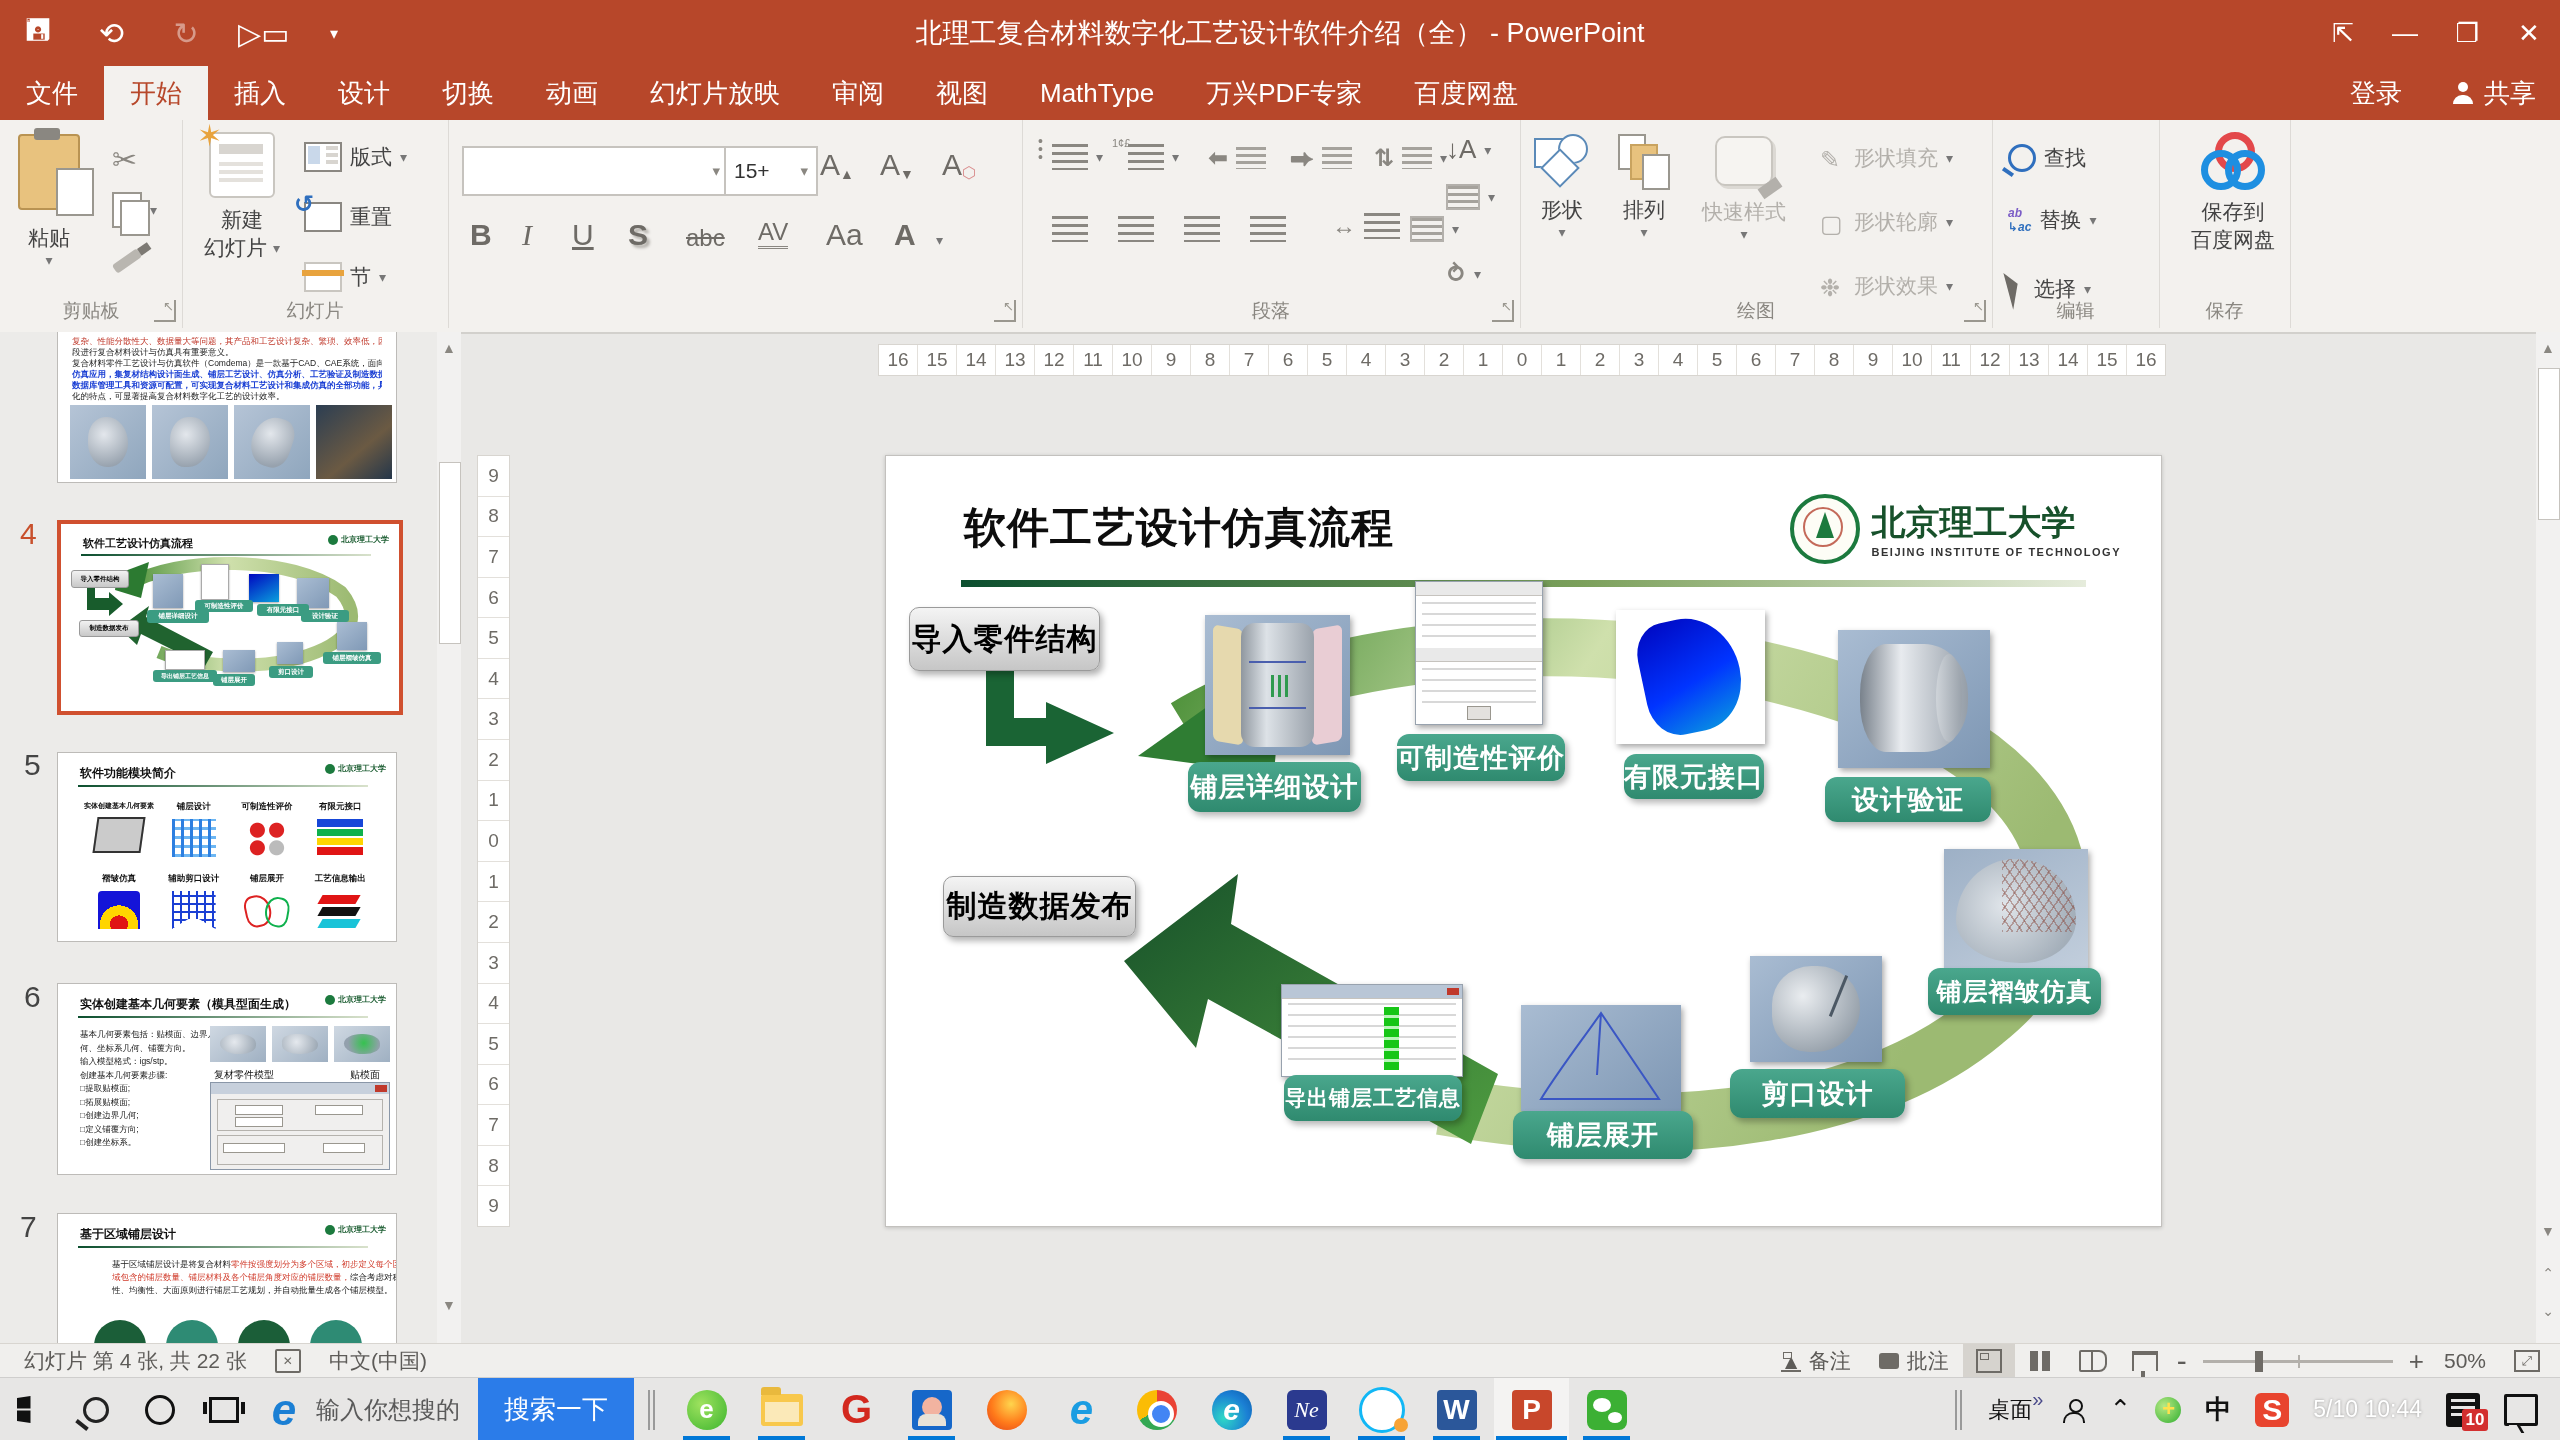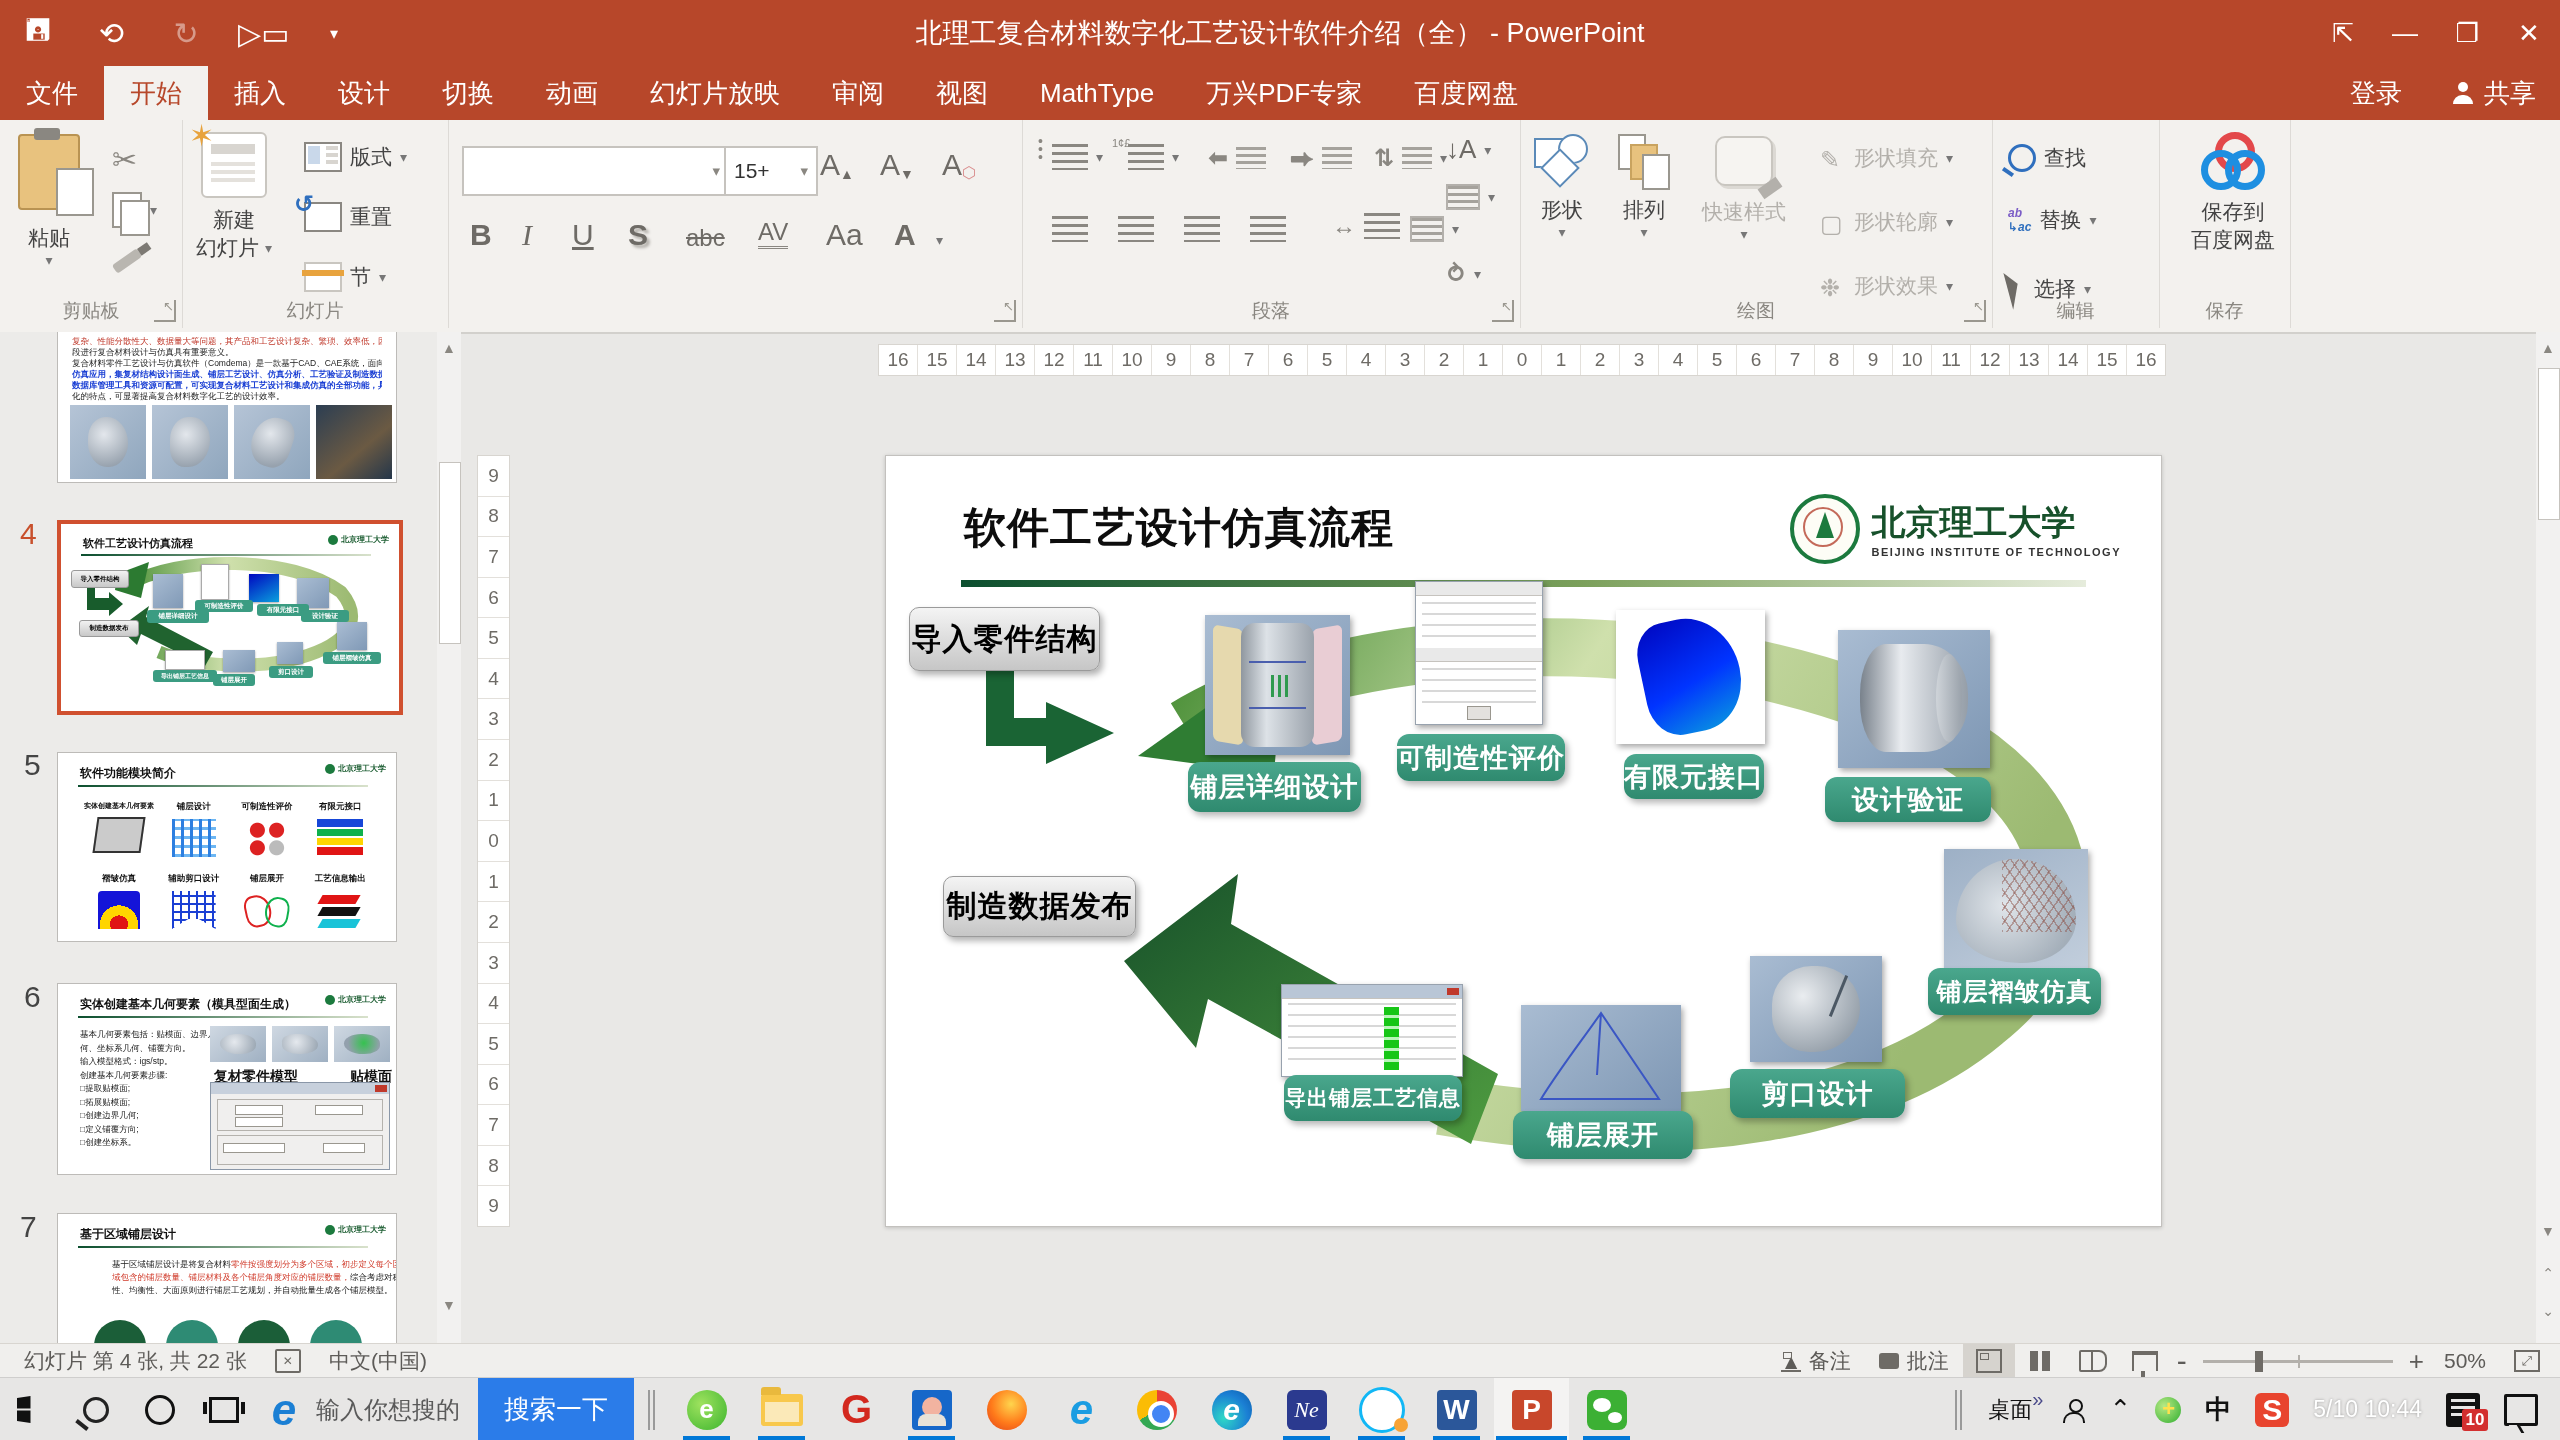--- a/index.html
+++ b/index.html
@@ -125,21 +125,21 @@
   .i-heat{background:radial-gradient(circle at 50% 88%,#e01414 0 9px,#ffd500 9px 19px,#1414d8 19px);border-radius:4px 4px 0 0;width:42px;height:38px;}
   .i-mesh{background:#fff;background-image:repeating-linear-gradient(90deg,#1a3fd4 0 2px,transparent 2px 8px),repeating-linear-gradient(0deg,#1a3fd4 0 2px,transparent 2px 8px);clip-path:polygon(0 0,100% 0,100% 100%,62% 74%,38% 74%,0 100%);width:44px;height:38px;}
   .i-out{position:relative;}
   .i-out:before{content:"";position:absolute;left:2px;top:4px;width:22px;height:28px;border:2px solid #d22;border-radius:40% 60% 55% 45%;transform:rotate(-12deg);}
   .i-out:after{content:"";position:absolute;right:2px;top:6px;width:20px;height:26px;border:2px solid #0fb14d;border-radius:55% 45% 40% 60%;transform:rotate(10deg);}
   .i-ply{position:relative;}
   .i-ply i{position:absolute;left:4px;width:38px;height:9px;transform:skewX(-30deg);}
   .t6line{font-size:8.5px;line-height:13.5px;color:#222;white-space:nowrap;}
   .t6img{position:absolute;width:56px;height:36px;background:linear-gradient(140deg,#cfd8e2,#9fb0c2);}
   .t6img .blob{position:absolute;left:10px;top:8px;width:36px;height:20px;background:radial-gradient(circle at 40% 40%,#e5e9ee,#93a0ad);border-radius:50% 50% 45% 55%;}
-  .t6cap{position:absolute;font-size:14px;font-weight:bold;color:#111;}
+  .t6cap{position:absolute;font-size:10px;font-weight:normal;color:#111;}
   .t6dlg{position:absolute;background:#f0efee;border:1px solid #8a97a8;}
   .t6dlg .tb{height:11px;background:#c7d0dc;position:relative;}
   .t6dlg .tb:after{content:"";position:absolute;right:2px;top:2px;width:12px;height:7px;background:#c0392b;}
   .t6dlg .grp{position:absolute;border:1px solid #b5b2ad;}
   .t6dlg .btn{position:absolute;background:#fff;border:1px solid #9a978f;}
   .t7txt{position:absolute;font-size:8.5px;line-height:13px;color:#222;margin-left:32px;}
   .t7txt .rd{color:#d03a2a;}
   .t7circ{position:absolute;width:52px;height:52px;border-radius:50%;}
   
   .pscroll{position:absolute;left:437px;top:332px;width:24px;height:1011px;background:#F2F1F0;}
@@ -331,21 +331,21 @@
           <span class="caret">▾</span>
         </div>
       <div class="smallrow" style="left:112px;top:136px;">
           <span class="brush-ico"></span>
         </div>
       <div class="rglabel">剪贴板</div>
       <div class="launcher">↘</div>
     </div>
 
     <div class="rgroup" style="left:182px;width:266px;">
-      <div class="bigbtn" style="left:14px;top:12px;">
+      <div class="bigbtn" style="left:22px;top:12px;">
         <div class="newslide-ico">
             <i></i>
             <em></em>
           </div>
         <div style="margin-top:8px;">新建</div>
         <div class="flex" style="gap:6px;">
             <span>幻灯片</span>
             <span class="caret">▾</span>
           </div>
       </div>

